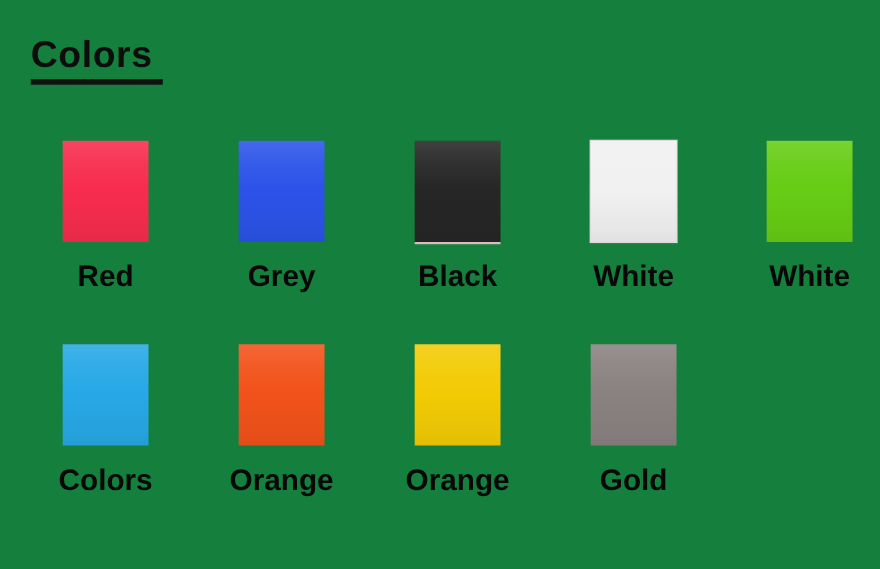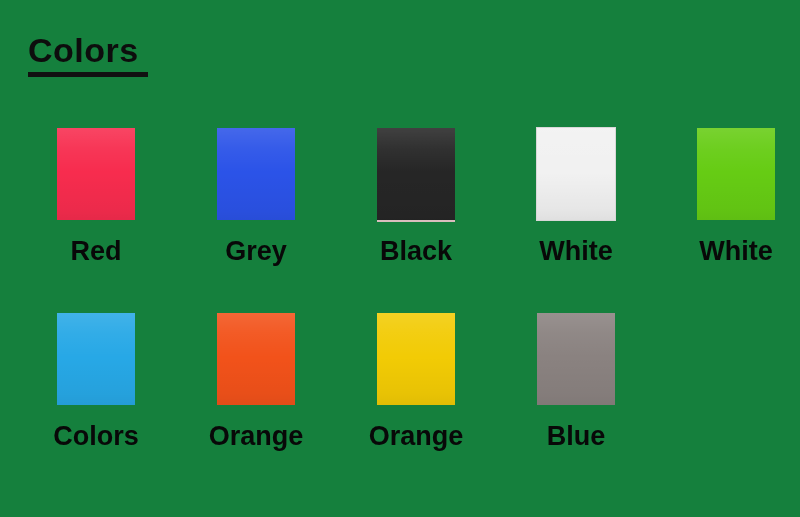--- a/index.html
+++ b/index.html
@@ -177,18 +177,18 @@
         <div class="cell">
           <div class="swatch-wrap">
             <div class="swatch" style="background: rgb(242, 203, 5);"></div>
           </div>
           <div class="label">Orange</div>
         </div>
         <div class="cell">
           <div class="swatch-wrap">
             <div class="swatch" style="background: rgb(138, 130, 128);"></div>
           </div>
-          <div class="label">Blue</div>
+          <div class="label">Gold</div>
         </div>
       </div>
   </div>
 
 </div>
 
 </body></html>

